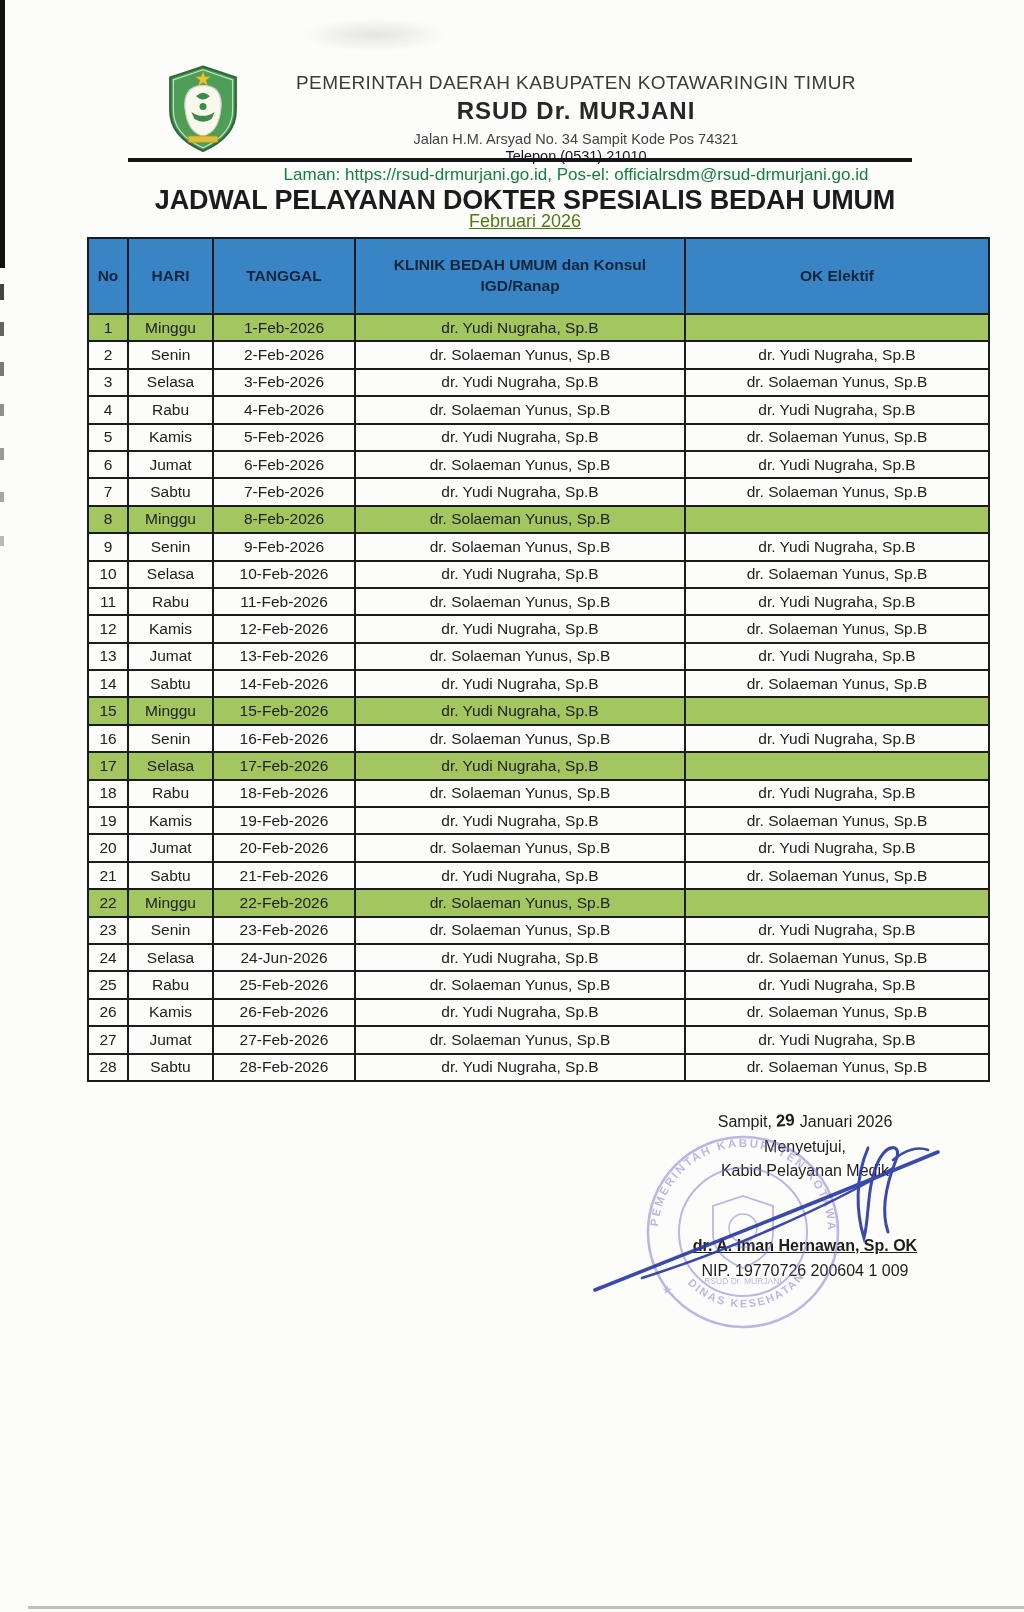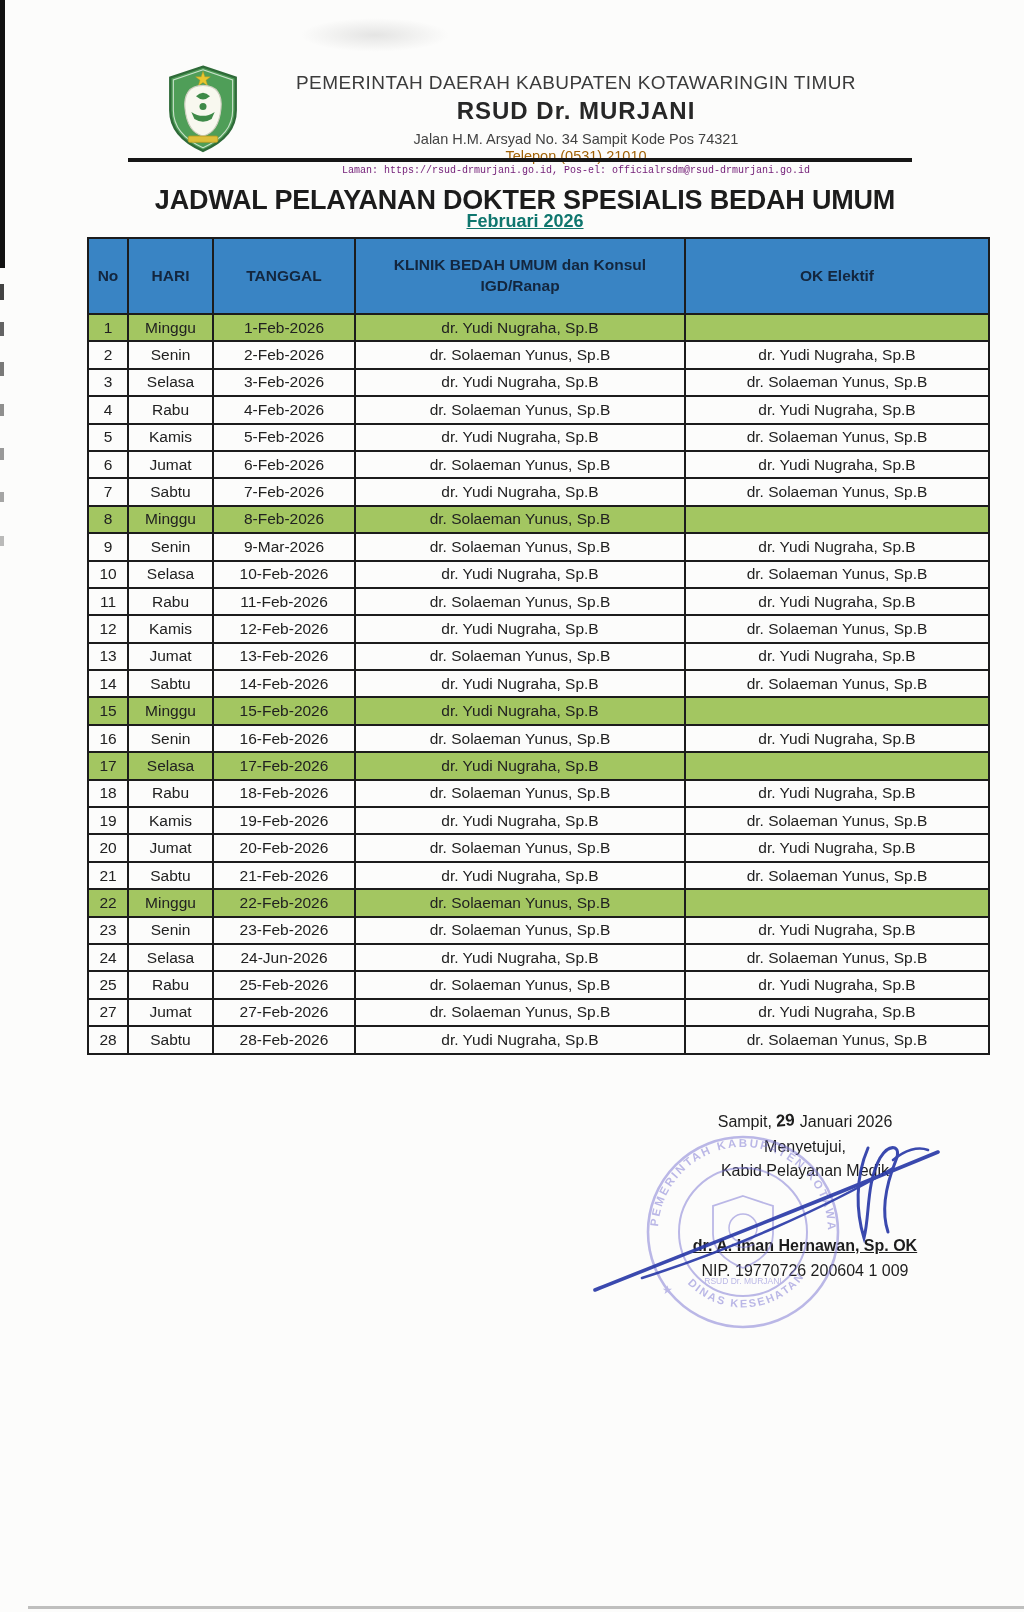--- a/index.html
+++ b/index.html
@@ -18,28 +18,28 @@
   .bottom-line{position:absolute;left:28px;top:1606px;width:996px;height:3px;background:#8d8d8d;opacity:.55;}
   .smudge{position:absolute;left:300px;top:18px;width:150px;height:34px;border-radius:50%;
     background:radial-gradient(ellipse at center, rgba(120,120,120,.18), rgba(120,120,120,0) 70%);}
   
   .letterhead{position:absolute;top:50px;left:0;width:1024px;}
   .logo{position:absolute;left:164px;top:12px;width:78px;height:92px;}
   .lh-text{position:absolute;left:240px;top:16px;width:672px;text-align:center;}
   .lh-gov{font-size:19px;color:#3b3b3b;letter-spacing:.4px;margin-top:6px;}
   .lh-hosp{font-size:24px;font-weight:bold;color:#272727;letter-spacing:1px;margin-top:3px;}
   .lh-addr{font-size:14.5px;color:#424242;margin-top:6px;}
-  .lh-phone{font-size:14.5px;color:#a16207;margin-top:1px;}
-  .lh-contact{font-size:10px;color:#701a75;margin-top:1px;font-family:Liberation Mono, monospace;}
+  .lh-phone{font-size:14.5px;color:#0f172a;margin-top:1px;}
+  .lh-contact{font-size:17px;color:#15803d;margin-top:1px;}
   .rule{position:absolute;left:128px;top:158px;width:784px;height:4px;background:#161616;}
   
   .doc-title{position:absolute;top:185px;left:60px;width:930px;text-align:center;
     font-size:27px;font-weight:bold;color:#1c1c1c;letter-spacing:-.2px;}
   .doc-subtitle{position:absolute;top:211px;left:60px;width:930px;text-align:center;
-    font-size:18px;font-weight:bold;color:#0f766e;text-decoration:underline;}
+    font-size:18px;font-weight:normal;color:#4d7c0f;text-decoration:underline;}
   
   table.schedule{
     position:absolute;left:87px;top:237px;width:901px;
     border-collapse:collapse;table-layout:fixed;
     font-size:15.5px;
   }
   table.schedule th, table.schedule td{
     border:2px solid #1c1c1c;
     text-align:center;vertical-align:middle;
     padding:0 2px;overflow:hidden;white-space:nowrap;
@@ -169,21 +169,21 @@
         <tr class="hl">
           <td>8</td>
           <td>Minggu</td>
           <td>8-Feb-2026</td>
           <td>dr. Solaeman Yunus, Sp.B</td>
           <td></td>
         </tr>
         <tr>
           <td>9</td>
           <td>Senin</td>
-          <td>9-Mar-2026</td>
+          <td>9-Feb-2026</td>
           <td>dr. Solaeman Yunus, Sp.B</td>
           <td>dr. Yudi Nugraha, Sp.B</td>
         </tr>
         <tr>
           <td>10</td>
           <td>Selasa</td>
           <td>10-Feb-2026</td>
           <td>dr. Yudi Nugraha, Sp.B</td>
           <td>dr. Solaeman Yunus, Sp.B</td>
         </tr>
@@ -284,20 +284,27 @@
           <td>24-Jun-2026</td>
           <td>dr. Yudi Nugraha, Sp.B</td>
           <td>dr. Solaeman Yunus, Sp.B</td>
         </tr>
         <tr>
           <td>25</td>
           <td>Rabu</td>
           <td>25-Feb-2026</td>
           <td>dr. Solaeman Yunus, Sp.B</td>
           <td>dr. Yudi Nugraha, Sp.B</td>
+        </tr>
+        <tr>
+          <td>26</td>
+          <td>Kamis</td>
+          <td>26-Feb-2026</td>
+          <td>dr. Yudi Nugraha, Sp.B</td>
+          <td>dr. Solaeman Yunus, Sp.B</td>
         </tr>
         <tr>
           <td>27</td>
           <td>Jumat</td>
           <td>27-Feb-2026</td>
           <td>dr. Solaeman Yunus, Sp.B</td>
           <td>dr. Yudi Nugraha, Sp.B</td>
         </tr>
         <tr>
           <td>28</td>

